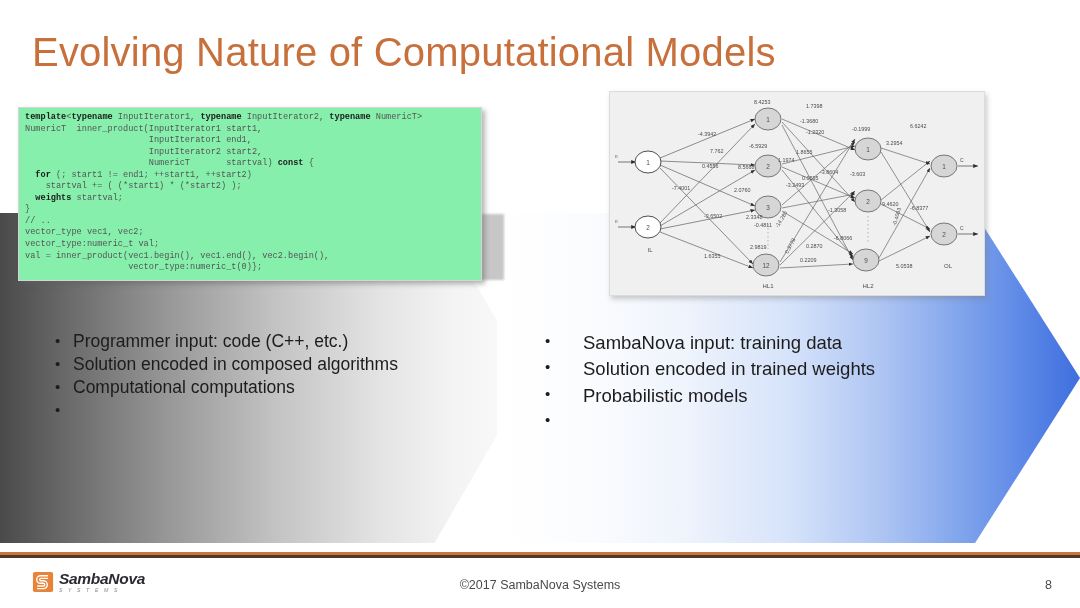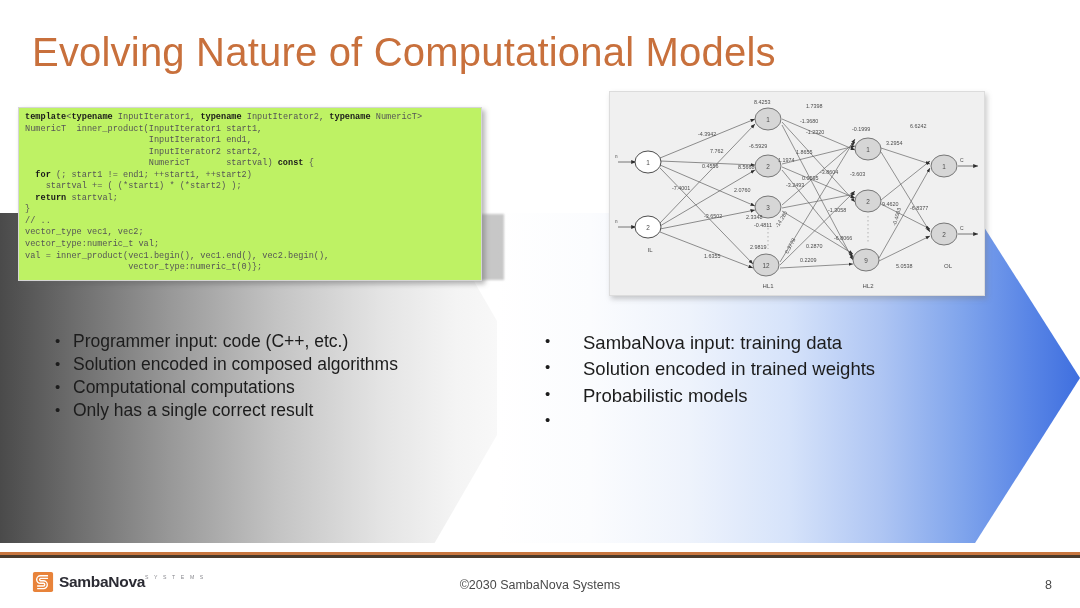--- a/index.html
+++ b/index.html
@@ -31,21 +31,21 @@
     background:linear-gradient(90deg,#ffffff 0%,#fbfcfe 16%,#eef3fc 33%,#d6e3fa 50%,#aec5f3 66%,#7fa4ec 80%,#5a86e6 91%,#3f6fdf 100%);
   }
 
   
   .code-shadow{
     position:absolute;left:22px;top:214px;width:482px;height:66px;
     background:#9a9a9a;opacity:.55;filter:blur(1px);
   }
   .code-box{
     position:absolute;left:18px;top:107px;width:462px;height:172px;
-    background:#bef264;border:1px solid #d5d5d5;
+    background:#86efac;border:1px solid #d5d5d5;
     box-shadow:3px 3px 5px rgba(90,90,90,.45);
     overflow:hidden;
   }
   .code-box pre{
     margin:0;padding:4px 0 0 6px;
     font-family:"Liberation Mono","DejaVu Sans Mono",monospace;
     font-size:8.6px;line-height:11.55px;color:#555;white-space:pre;
   }
   .code-box pre b{color:#1a1a1a;font-weight:700;}
 
@@ -75,21 +75,21 @@
   .panel-left{left:55px;top:328px;width:470px;}
   .panel-right{left:545px;top:328px;width:480px;}
   .panel-right li{font-size:18.5px;line-height:1.42;}
   .panel-right .bullet{width:38px;flex:0 0 38px;}
 
   
   .divider-top{position:absolute;left:0;top:552px;width:1080px;height:3px;background:#c8763f;}
   .divider-bot{position:absolute;left:0;top:555px;width:1080px;height:3px;background:#4a3a2c;}
   .footer-logo{position:absolute;left:32px;top:568px;height:28px;display:flex;align-items:center;gap:5px;}
   .logo-mark{width:22px;height:22px;flex:0 0 22px;}
-  .logo-txt{display:flex;line-height:1;}
+  .logo-txt{display:flex;flex-direction:column;line-height:1;font-style:italic;}
   .logo-name{font-size:15.5px;font-weight:700;color:#2b2b33;letter-spacing:-.3px;font-family:"Liberation Sans",sans-serif;}
   .logo-sub{font-size:5.2px;letter-spacing:2.1px;color:#8a8a90;margin-top:1px;font-family:"Liberation Sans",sans-serif;}
   .copyright{
     position:absolute;left:0;top:578px;width:1080px;text-align:center;
     font-size:12.5px;color:#4a4a4a;font-family:"Liberation Sans",sans-serif;
   }
   .pagenum{
     position:absolute;right:28px;top:578px;
     font-size:12.5px;color:#4a4a4a;font-family:"Liberation Sans",sans-serif;
   }
@@ -107,21 +107,21 @@
 
   <div class="code-shadow"></div>
   <div class="code-box">
     <pre><b>template</b>&lt;<b>typename</b> InputIterator1, <b>typename</b> InputIterator2, <b>typename</b> NumericT&gt;
 NumericT  inner_product(InputIterator1 start1,
                         InputIterator1 end1,
                         InputIterator2 start2,
                         NumericT       startval) <b>const</b> {
   <b>for</b> (; start1 != end1; ++start1, ++start2)
     startval += ( (*start1) * (*start2) );
-  <b>return</b> startval;
+  <b>weights</b> startval;
 }
 // ..
 vector_type vec1, vec2;
 vector_type:numeric_t val;
 val = inner_product(vec1.begin(), vec1.end(), vec2.begin(),
                     vector_type:numeric_t(0)};</pre>
   </div>
 
   <div class="nn-wrap">
     <svg width="374" height="203" viewBox="0 0 374 203" xmlns="http://www.w3.org/2000/svg">
@@ -273,21 +273,20 @@
       <li>
         <span class="bullet">•</span>
         <span>Solution encoded in composed algorithms</span>
       </li>
       <li>
         <span class="bullet">•</span>
         <span>Computational computations</span>
       </li>
       <li>
         <span class="bullet">•</span>
-        <span>Only has a single correct result</span>
       </li>
     </ul>
   </div>
 
   <div class="panel panel-right">
     <ul>
       <li>
         <span class="bullet">•</span>
         <span>SambaNova input: training data</span>
       </li>
@@ -313,16 +312,16 @@
       <rect x="1" y="1" width="22" height="22" rx="2" fill="#e8833a"></rect>
       <path d="M17.5 5.2 H9.2 a4.1 4.1 0 0 0 0 8.2 h3.2 a1.5 1.5 0 0 1 0 3 H5.6" fill="none" stroke="#ffffff" stroke-width="1.5"></path>
       <path d="M17.5 8.1 H9.3 a1.3 1.3 0 0 0 0 2.5 h3.1 a4.3 4.3 0 0 1 0 8.6 H5.6" fill="none" stroke="#ffffff" stroke-width="1.5"></path>
     </svg>
     <span class="logo-txt">
       <span class="logo-name">SambaNova</span>
       <span class="logo-sub">S Y S T E M S</span>
     </span>
   </div>
 
-  <div class="copyright">©2030 SambaNova Systems</div>
+  <div class="copyright">©2017 SambaNova Systems</div>
   <div class="pagenum">8</div>
 
 </div>
 
 </body></html>

